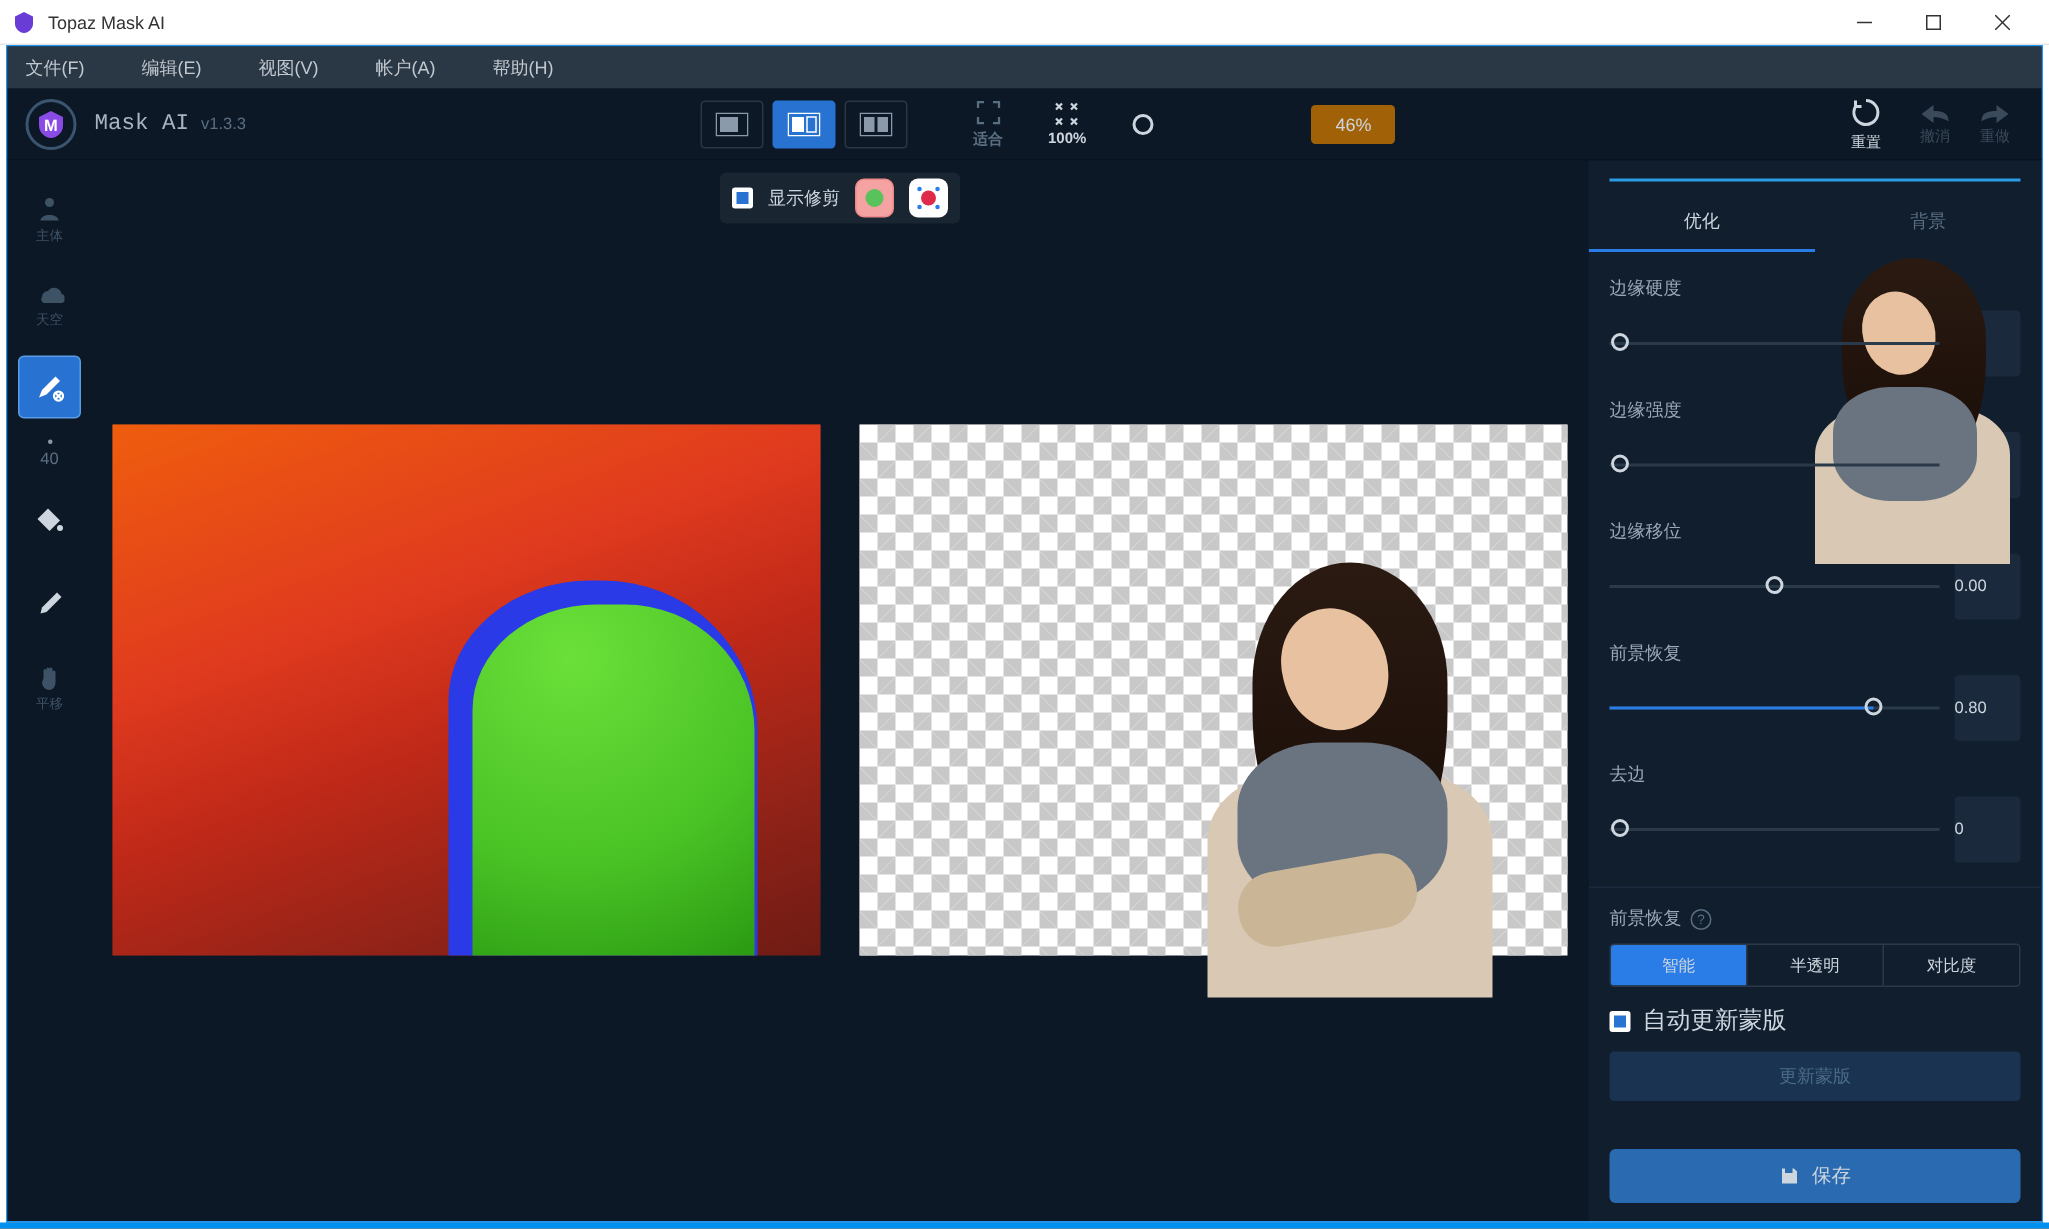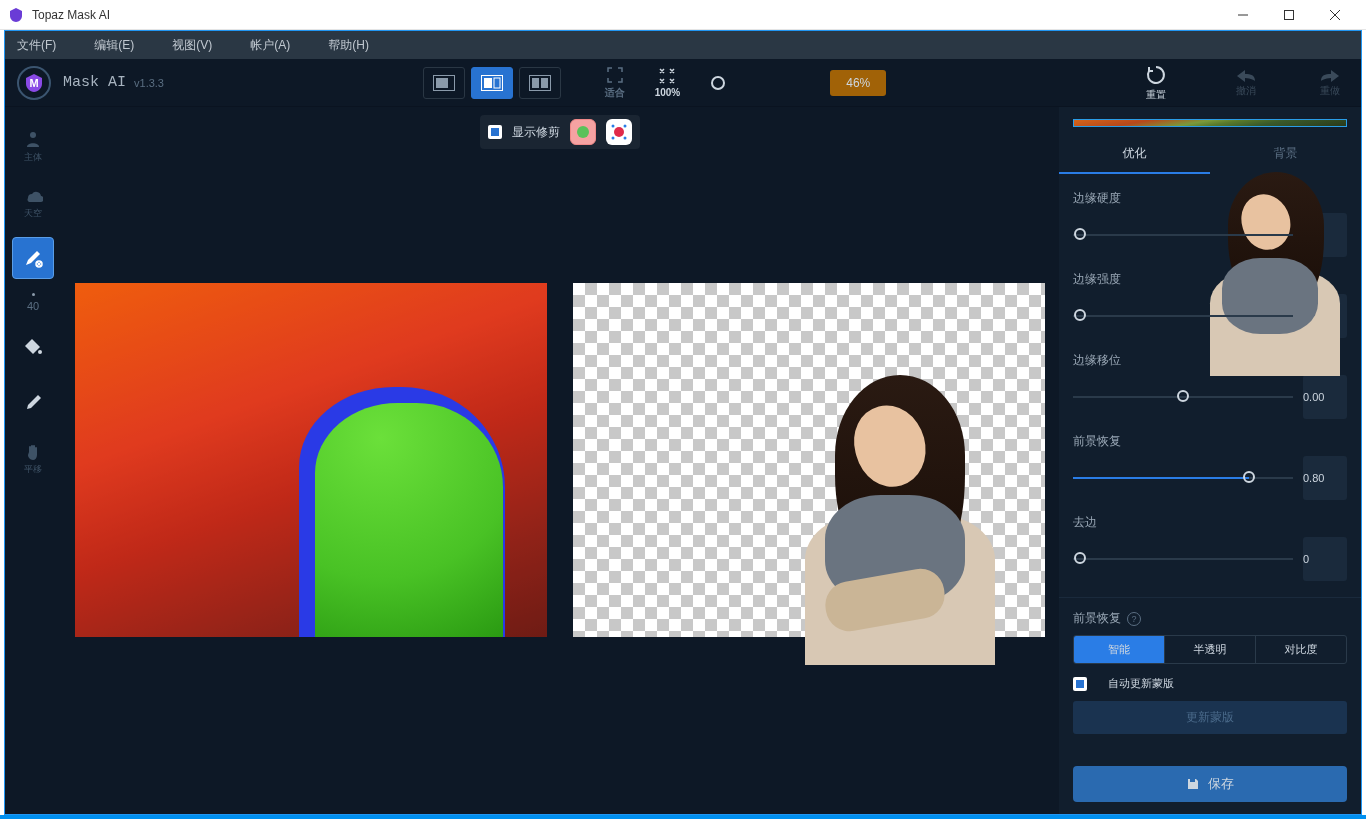--- a/index.html
+++ b/index.html
@@ -29,21 +29,21 @@
 .view-sep { width: 20px; }
 .icon-btn { display: flex; flex-direction: column; align-items: center; justify-content: center; padding: 0 12px; cursor: pointer; color: #5a6e82; }
 .icon-btn svg, .icon-btn .ic { color: #5a6e82; }
 .icon-btn .lbl { font-size: 10px; margin-top: 2px; font-weight: bold; }
 .zoom-value { color: #cdd6df; font-size: 12px; padding: 6px 16px; background: #a16207; border-radius: 3px; text-align: center; }
 
 .topbar-right { display: flex; align-items: center; gap: 24px; }
 .reset-btn { display: flex; flex-direction: column; align-items: center; color: #cdd6df; cursor: pointer; }
 .reset-btn .lbl { font-size: 10px; margin-top: 2px; }
 .undo-redo { display: flex; gap: 18px; margin-right: 8px; }
-.ur { display: flex; flex-direction: column; align-items: center; color: #3a4a5a; margin-left: 44px; }
+.ur { display: flex; flex-direction: column; align-items: center; color: #3a4a5a; }
 .ur .lbl { font-size: 10px; }
 
 .body { flex: 1; display: flex; min-height: 0; }
 
 
 .left-tools { width: 56px; background: #0d1826; display: flex; flex-direction: column; align-items: center; padding-top: 18px; gap: 14px; }
 .tool { width: 42px; height: 42px; display: flex; flex-direction: column; align-items: center; justify-content: center; border-radius: 4px; cursor: pointer; color: #3e5266; }
 .tool.active { background: #2873d1; color: #fff; border: 1px solid #5a9de6; }
 .tool .tlbl { font-size: 9px; margin-top: 2px; }
 .brush-size { color: #5a6e82; font-size: 11px; text-align: center; }
@@ -109,21 +109,21 @@
 .thumb { width: 12px; height: 12px; border: 2px solid #cdd6df; border-radius: 50%; background: transparent; position: absolute; top: -6px; transform: translateX(-50%); }
 .val { width: 44px; text-align: left; color: #cdd6df; font-size: 11px; background: #1a2a3c; border-radius: 3px; padding: 16px 0; }
 
 .bottom-sec { margin-top: auto; padding: 12px 14px; border-top: 1px solid #1a2a3c; }
 .mode-hdr { color: #9aa8b6; font-size: 12px; display: flex; align-items: center; gap: 6px; margin-bottom: 8px; }
 .q-icon { width: 14px; height: 14px; border: 1px solid #5a6e82; border-radius: 50%; font-size: 9px; color: #5a6e82; display: flex; align-items: center; justify-content: center; }
 .mode-btns { display: flex; border: 1px solid #2a3a4a; border-radius: 3px; overflow: hidden; }
 .mode-btn { flex: 1; text-align: center; padding: 6px 0; font-size: 11px; color: #cdd6df; cursor: pointer; }
 .mode-btn.active { background: #2a7de6; }
 .mode-btn + .mode-btn { border-left: 1px solid #2a3a4a; }
-.auto-row { display: flex; align-items: center; gap: 21px; margin-top: 12px; color: #cdd6df; font-size: 11px; }
+.auto-row { display: flex; align-items: center; gap: 8px; margin-top: 12px; color: #cdd6df; font-size: 16px; }
 .update-btn { margin-top: 10px; width: 100%; padding: 8px 0; background: #1a3350; color: #4a6a8a; font-size: 12px; text-align: center; border-radius: 3px; }
 .save-btn { margin-top: 32px; width: 100%; padding: 9px 0; background: #2a6ab0; color: #cdd6df; font-size: 13px; text-align: center; border-radius: 4px; display: flex; align-items: center; justify-content: center; gap: 8px; }
 
 .taskbar { position: absolute; bottom: 0; left: 0; right: 0; height: 4px; background: #0090f0; }
 </style>
 </head>
 <body>
 
 <div class="titlebar">
   <span class="titlebar-icon">

